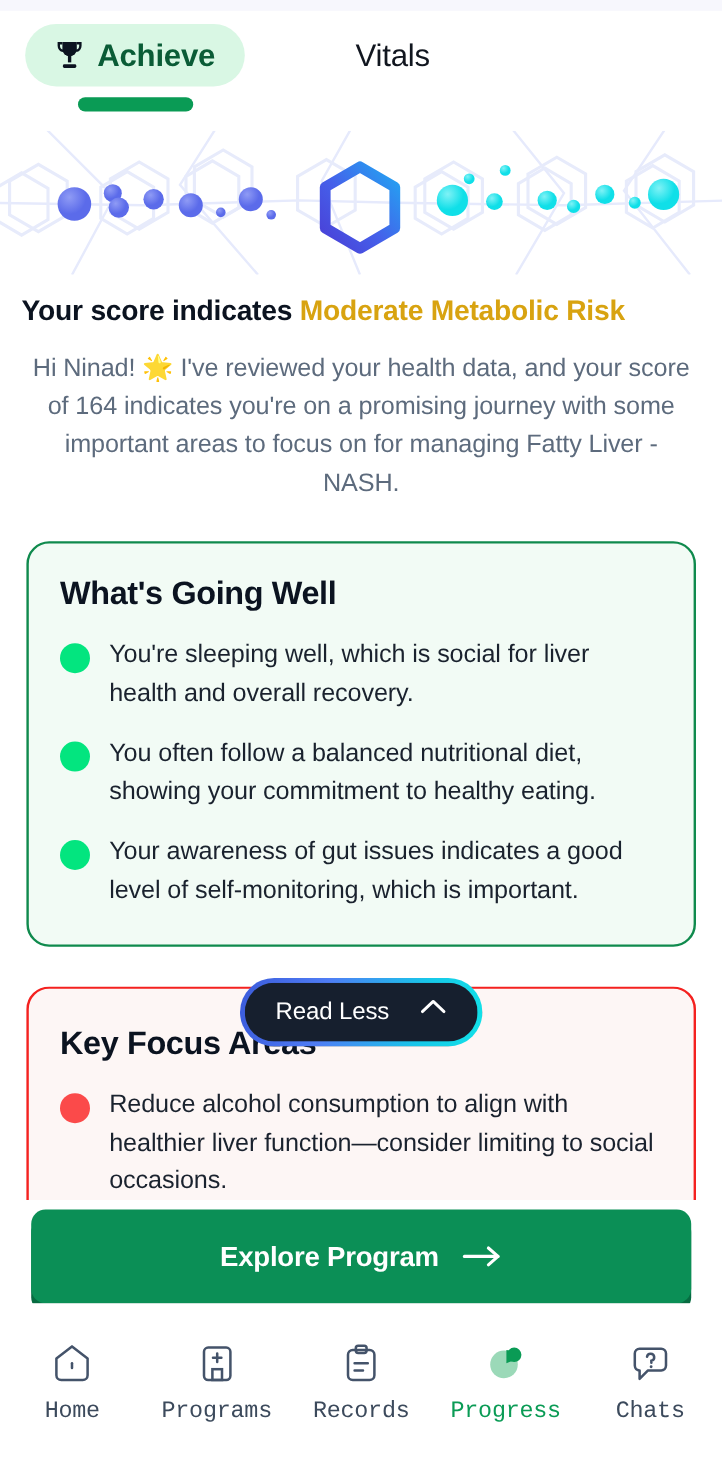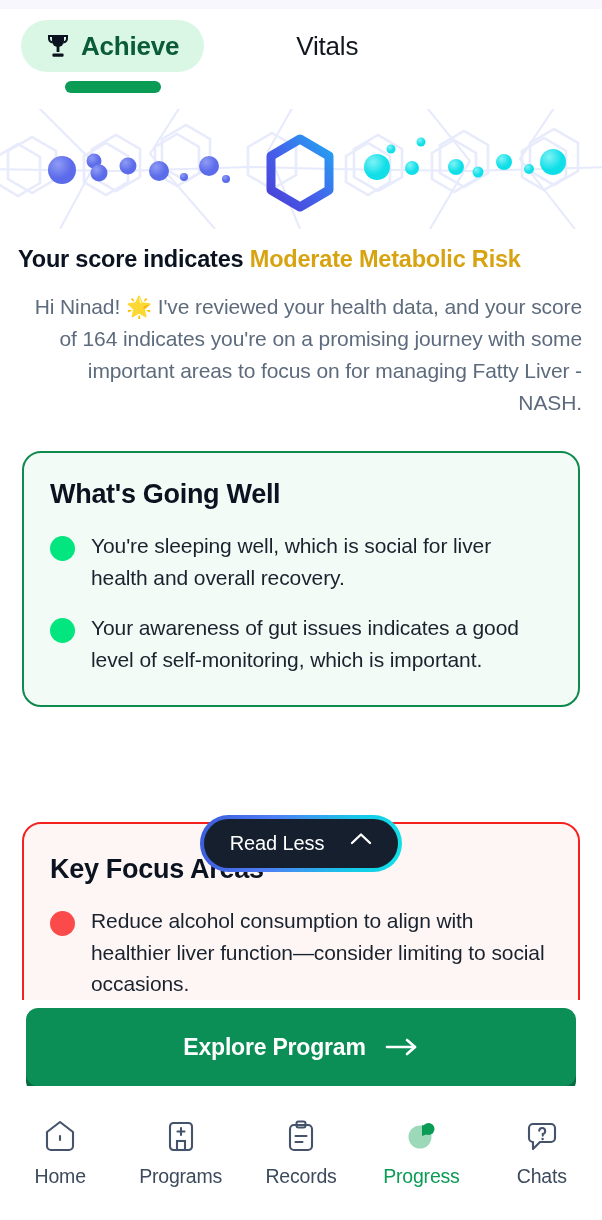--- a/index.html
+++ b/index.html
@@ -34,21 +34,21 @@
   .hero { position:relative; height:120px; width:100%; overflow:hidden; background:#ffffff; }
   .hero svg { position:absolute; inset:0; }
 
   
   .headline {
     margin-top:16px; font-size:23.5px; font-weight:bold;
     color:#0b1320; padding:0 18px; line-height:1.25; letter-spacing:-0.2px;
   }
   .headline .risk { color:#d8a310; }
   .intro {
-    margin-top:17px; text-align:right; font-size:21px; color:#5d6b7d;
+    margin-top:17px; text-align:center; font-size:21px; color:#5d6b7d;
     line-height:1.52; padding:0 20px; letter-spacing:-0.1px;
   }
 
   
   .card { margin:0 22px; border-radius:19px; padding:26px 26px 30px 26px; position:relative; }
   .card-good { margin-top:32px; border:2.4px solid #0f8a4d; background:#f2fbf5; }
   .card-title { font-size:27px; font-weight:bold; color:#0b1320; letter-spacing:-0.3px; }
   .bullets { margin-top:20px; display:flex; flex-direction:column; gap:19px; }
   .bullet { display:flex; gap:16px; align-items:flex-start; }
   .dot { width:25px; height:25px; border-radius:50%; flex:0 0 25px; margin-top:6px; }
@@ -84,21 +84,21 @@
   .cta { box-shadow:0 7px 0 #076b41; }
   .arrow { width:34px; height:20px; }
   .cta-spacer { height:14px; background:#fff; }
 
   
   .bottom-nav {
     position:absolute; bottom:0; left:0; right:0; height:122px;
     background:#fff; border-top:1.5px solid #eceff3;
     display:flex; align-items:flex-start; padding-top:17px;
   }
-  .nav-item { flex:1; display:flex; flex-direction:column; align-items:center; gap:9px; cursor:pointer; }
+  .nav-item { flex:1; display:flex; flex-direction:column; align-items:center; gap:9px; cursor:pointer;font-family:Liberation Mono, monospace; }
   .nav-label { font-size:19.5px; color:#3c4a5c; letter-spacing:-0.2px; }
   .nav-item.active .nav-label { color:#0a9b55; }
   .nav-icon { width:40px; height:40px; display:block; }
 </style>
 </head>
 <body>
 
 <div id="app">
 
   <div class="status-strip"></div>
@@ -201,20 +201,24 @@
 
   <div class="card card-good">
     <div class="card-title">What's Going Well</div>
     <div class="bullets">
       <div class="bullet">
         <span class="dot dot-green"></span>
         <span class="bullet-text">You're sleeping well, which is social for liver health and overall recovery.</span>
       </div>
       <div class="bullet">
         <span class="dot dot-green"></span>
+        <span class="bullet-text">You often follow a balanced nutritional diet, showing your commitment to healthy eating.</span>
+      </div>
+      <div class="bullet">
+        <span class="dot dot-green"></span>
         <span class="bullet-text">Your awareness of gut issues indicates a good level of self-monitoring, which is important.</span>
       </div>
     </div>
   </div>
 
   <div class="card-focus-clip">
     <div class="card-focus">
       <div class="card-title">Key Focus Areas</div>
       <div class="bullets">
         <div class="bullet">

